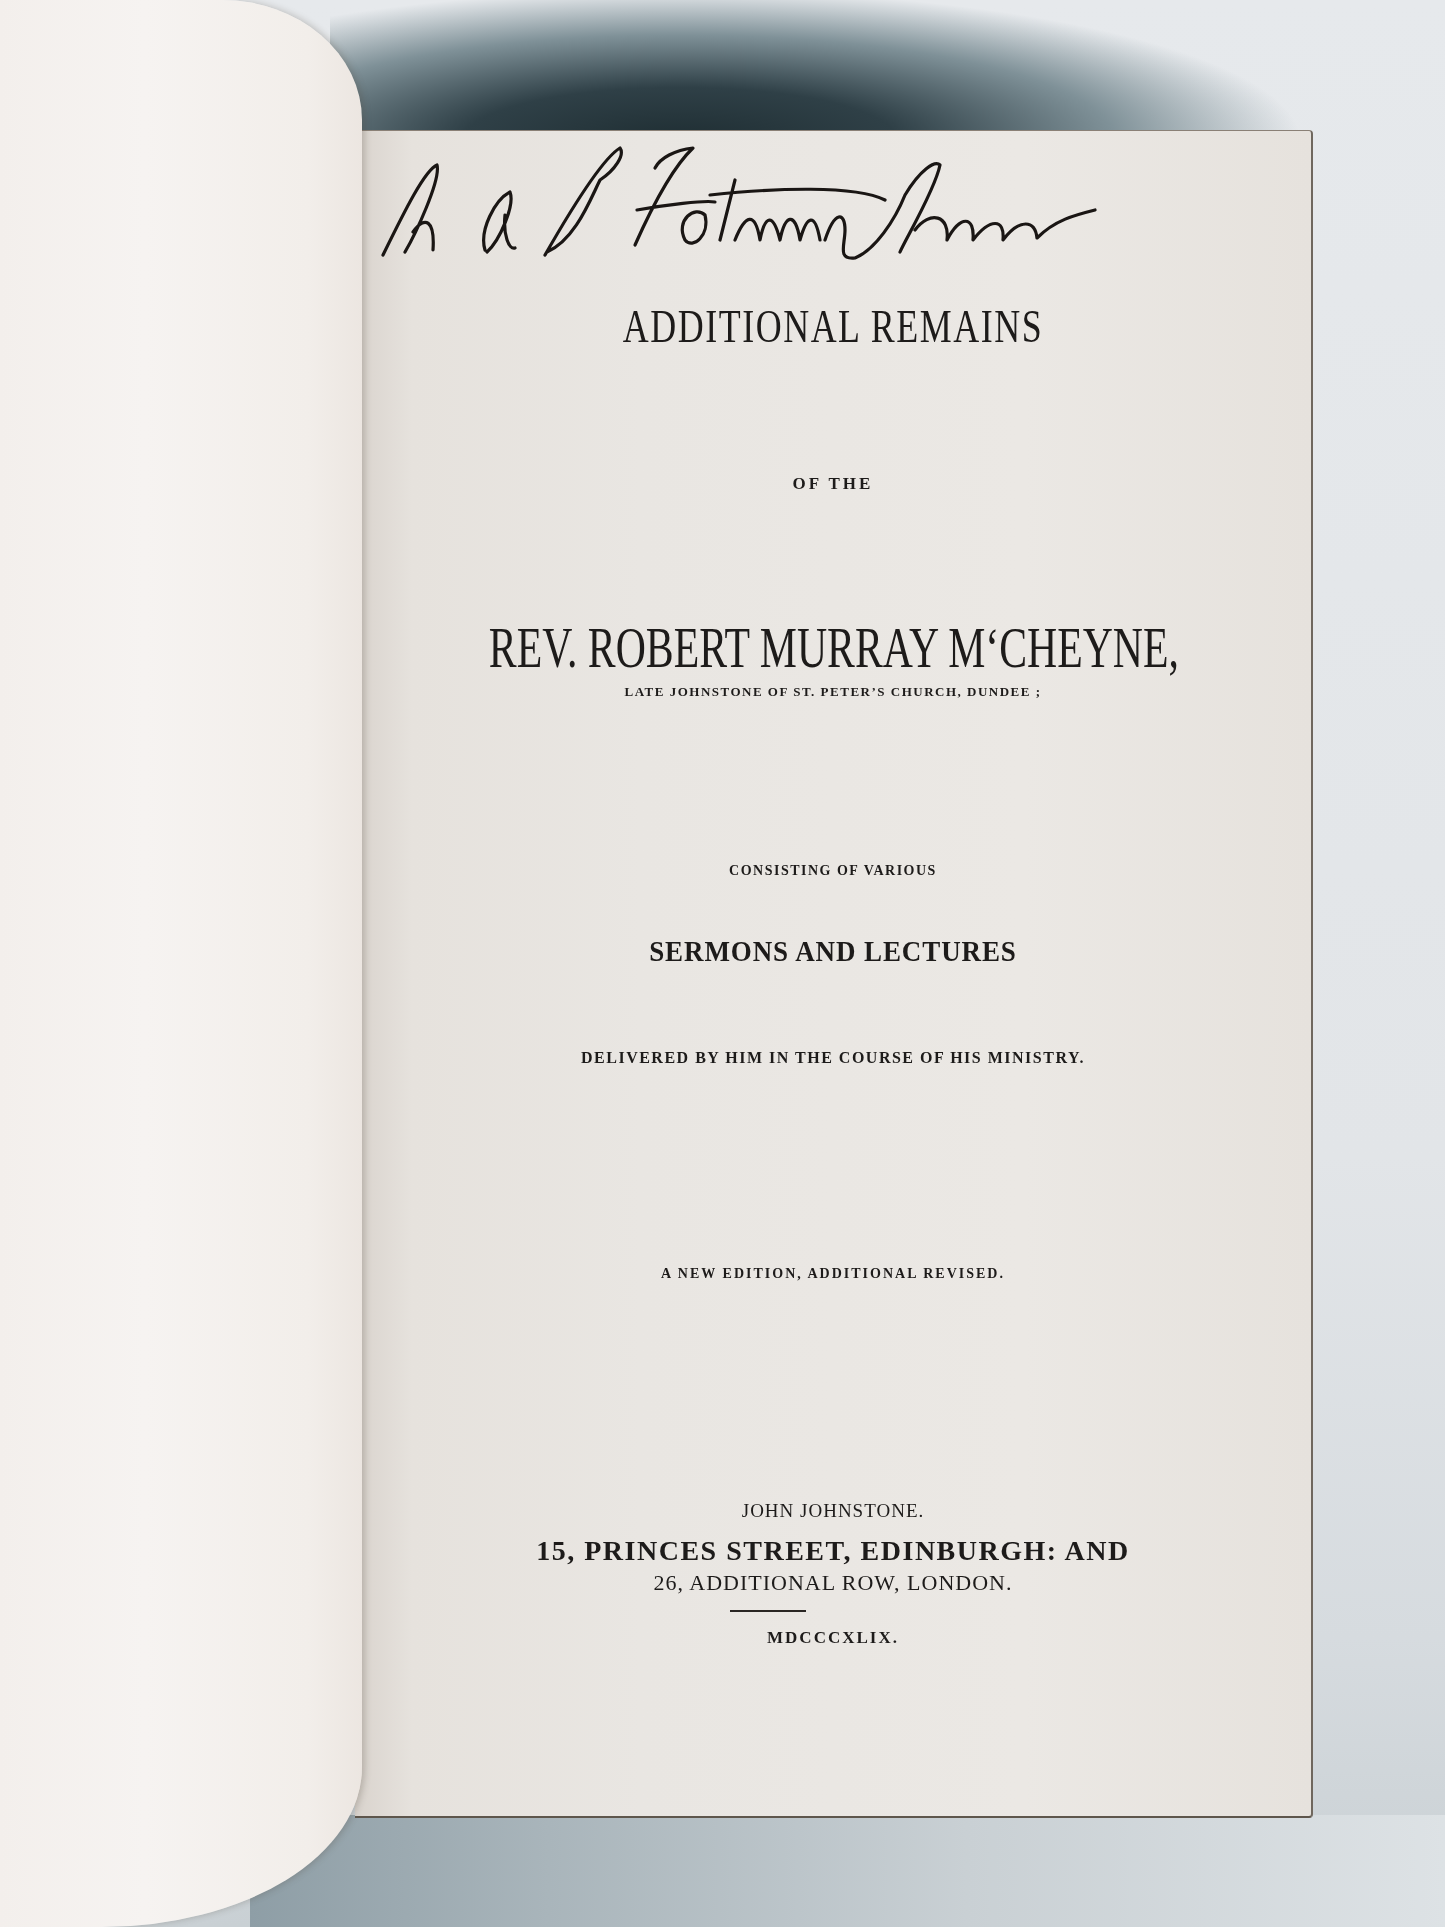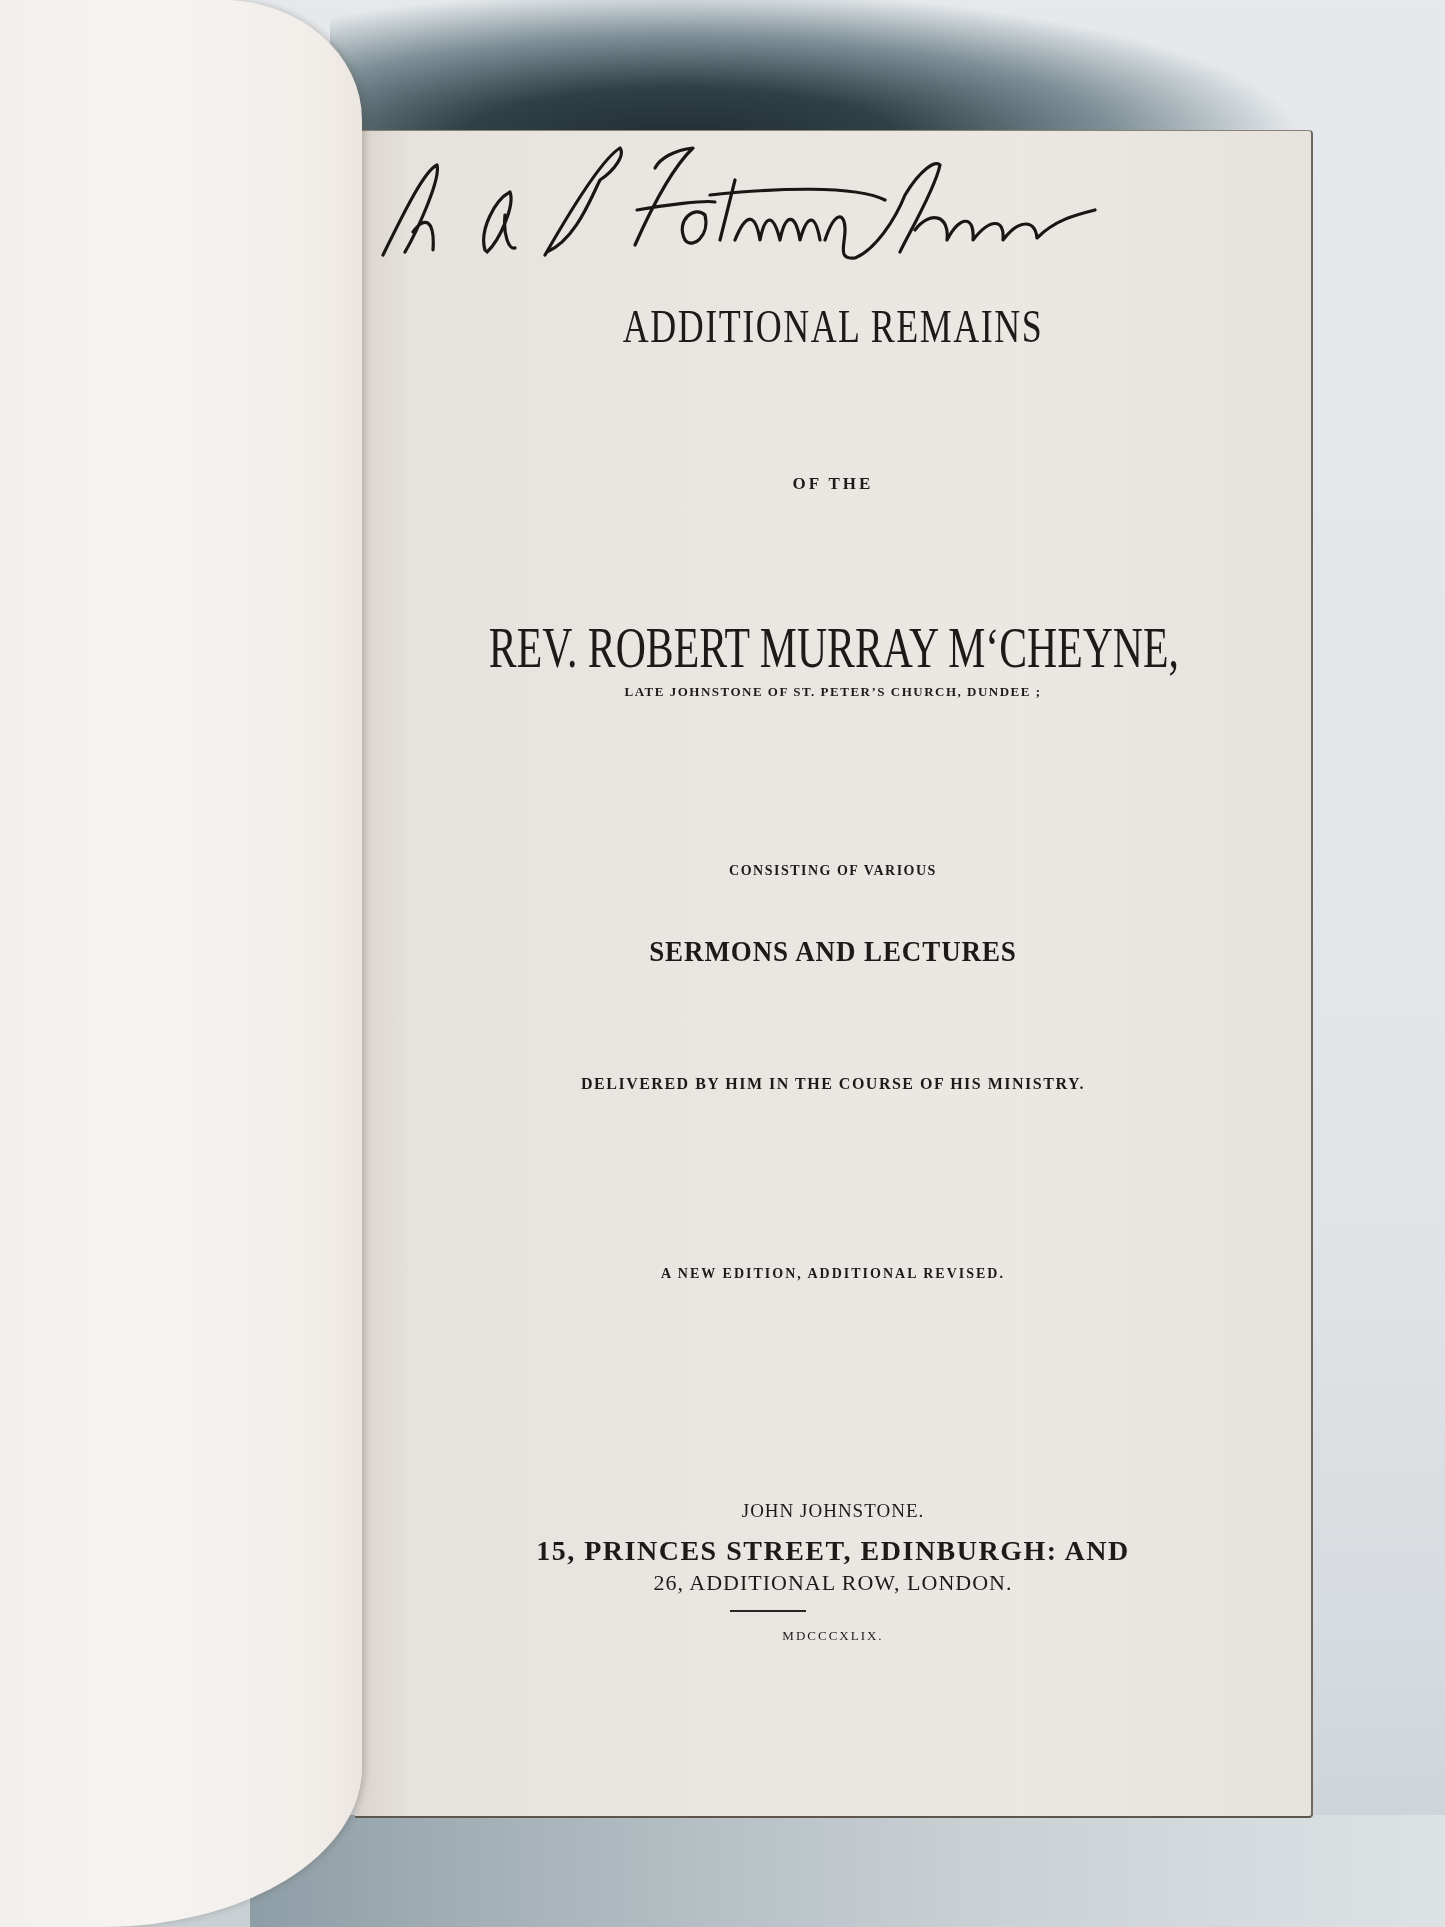--- a/index.html
+++ b/index.html
@@ -33,27 +33,27 @@
   .line { position:absolute; left:355px; width:956px; text-align:center; color:#1d1b1a; white-space:nowrap; }
   .signature {
     position:absolute; left:375px; top:140px; width:760px; height:125px;
   }
   .t-title { top:300px; font-size:46px; letter-spacing:2px; transform:scaleX(0.78); transform-origin:center; }
   .t-ofthe { top:474px; font-size:17px; font-weight:bold; letter-spacing:3px; }
   .t-name  { top:614px; font-size:58px; transform:scaleX(0.72); transform-origin:center; }
   .t-late  { top:684px; font-size:13px; font-weight:bold; letter-spacing:1.5px; }
   .t-cons  { top:834px; font-size:14px; font-weight:bold; letter-spacing:1.5px;margin-top:29px; }
   .t-serm  { top:934px; font-size:30px; font-weight:bold; letter-spacing:1px; transform:scaleX(0.9); transform-origin:center; }
-  .t-deliv { top:1075px; font-size:16px; font-weight:bold; letter-spacing:1.5px; }
+  .t-deliv { top:1049px; font-size:16px; font-weight:bold; letter-spacing:1.5px; }
   .t-edit  { top:1266px; font-size:14px; font-weight:bold; letter-spacing:2px; }
   .t-pub   { top:1500px; font-size:19px; letter-spacing:1px; }
   .t-addr1 { top:1535px; font-size:28px; font-weight:bold; letter-spacing:1.5px; }
   .t-addr2 { top:1570px; font-size:22px; letter-spacing:1px; }
   .rule { position:absolute; left:730px; top:1610px; width:76px; height:2px; background:#2a2623; }
-  .t-year  { top:1628px; font-size:13px; font-weight:normal; letter-spacing:2px; }
+  .t-year  { top:1628px; font-size:17px; font-weight:bold; letter-spacing:2px; }
 </style>
 </head>
 <body>
 
 <div class="bottom-shadow"></div>
 <div class="top-shadow"></div>
 
 <div class="page"></div>
 
 <svg class="signature" viewBox="0 0 760 125" xmlns="http://www.w3.org/2000/svg">

